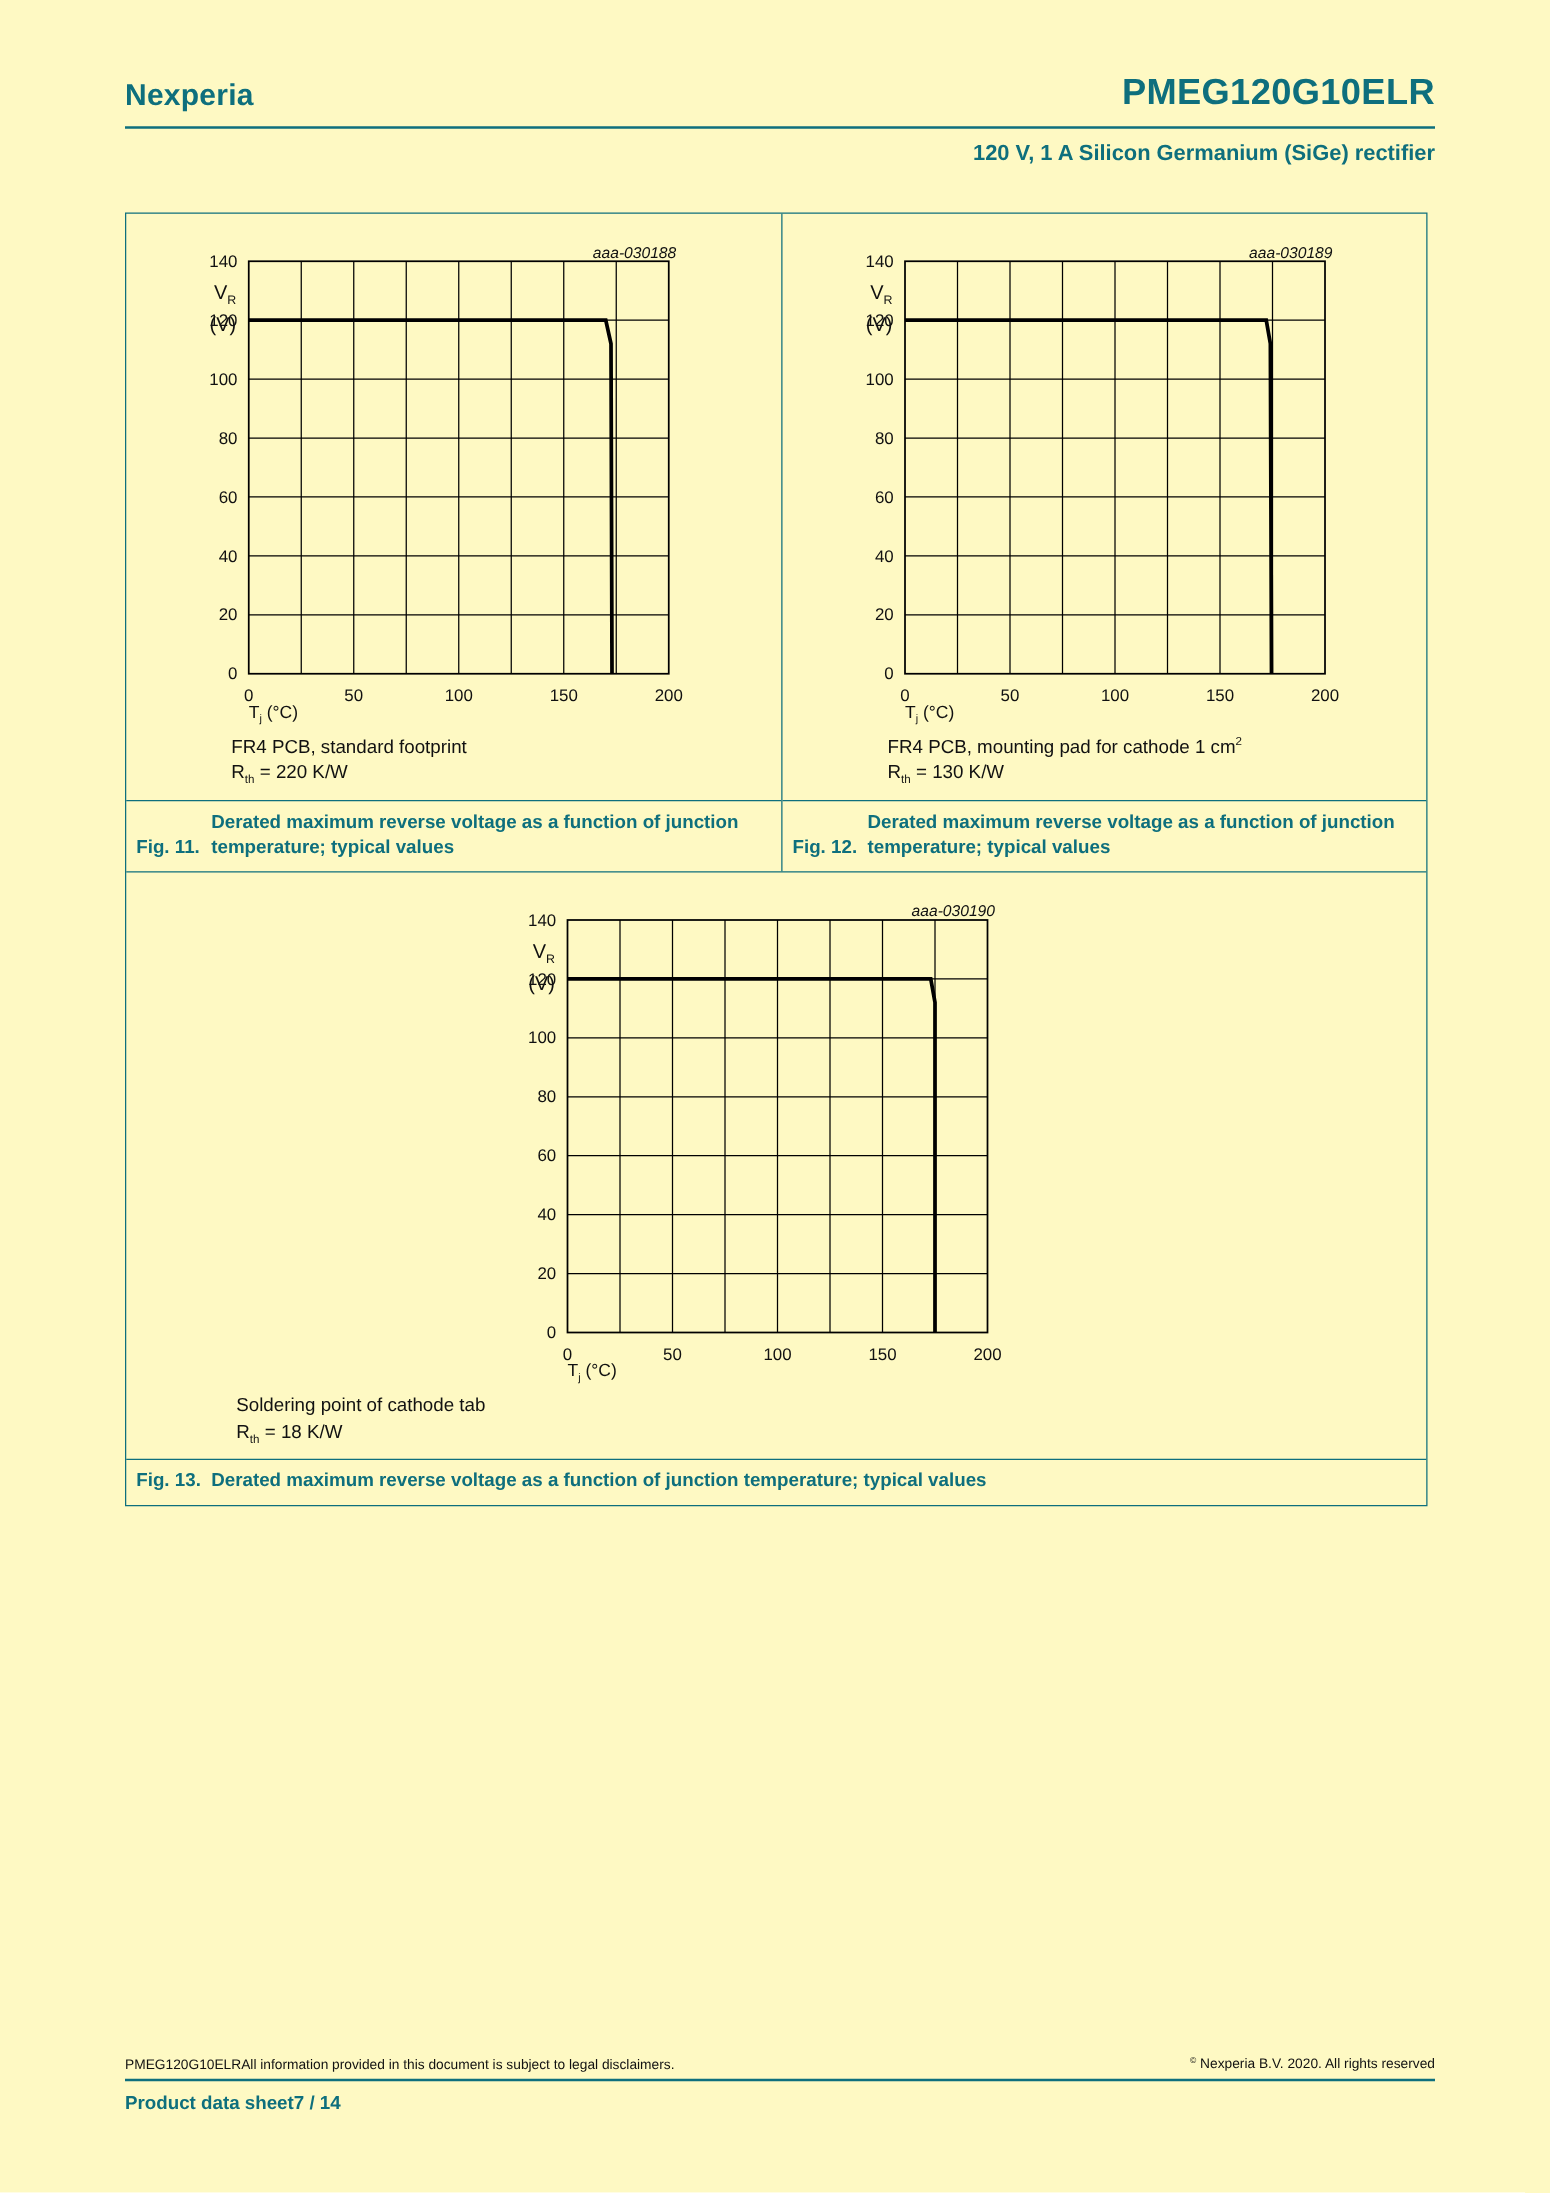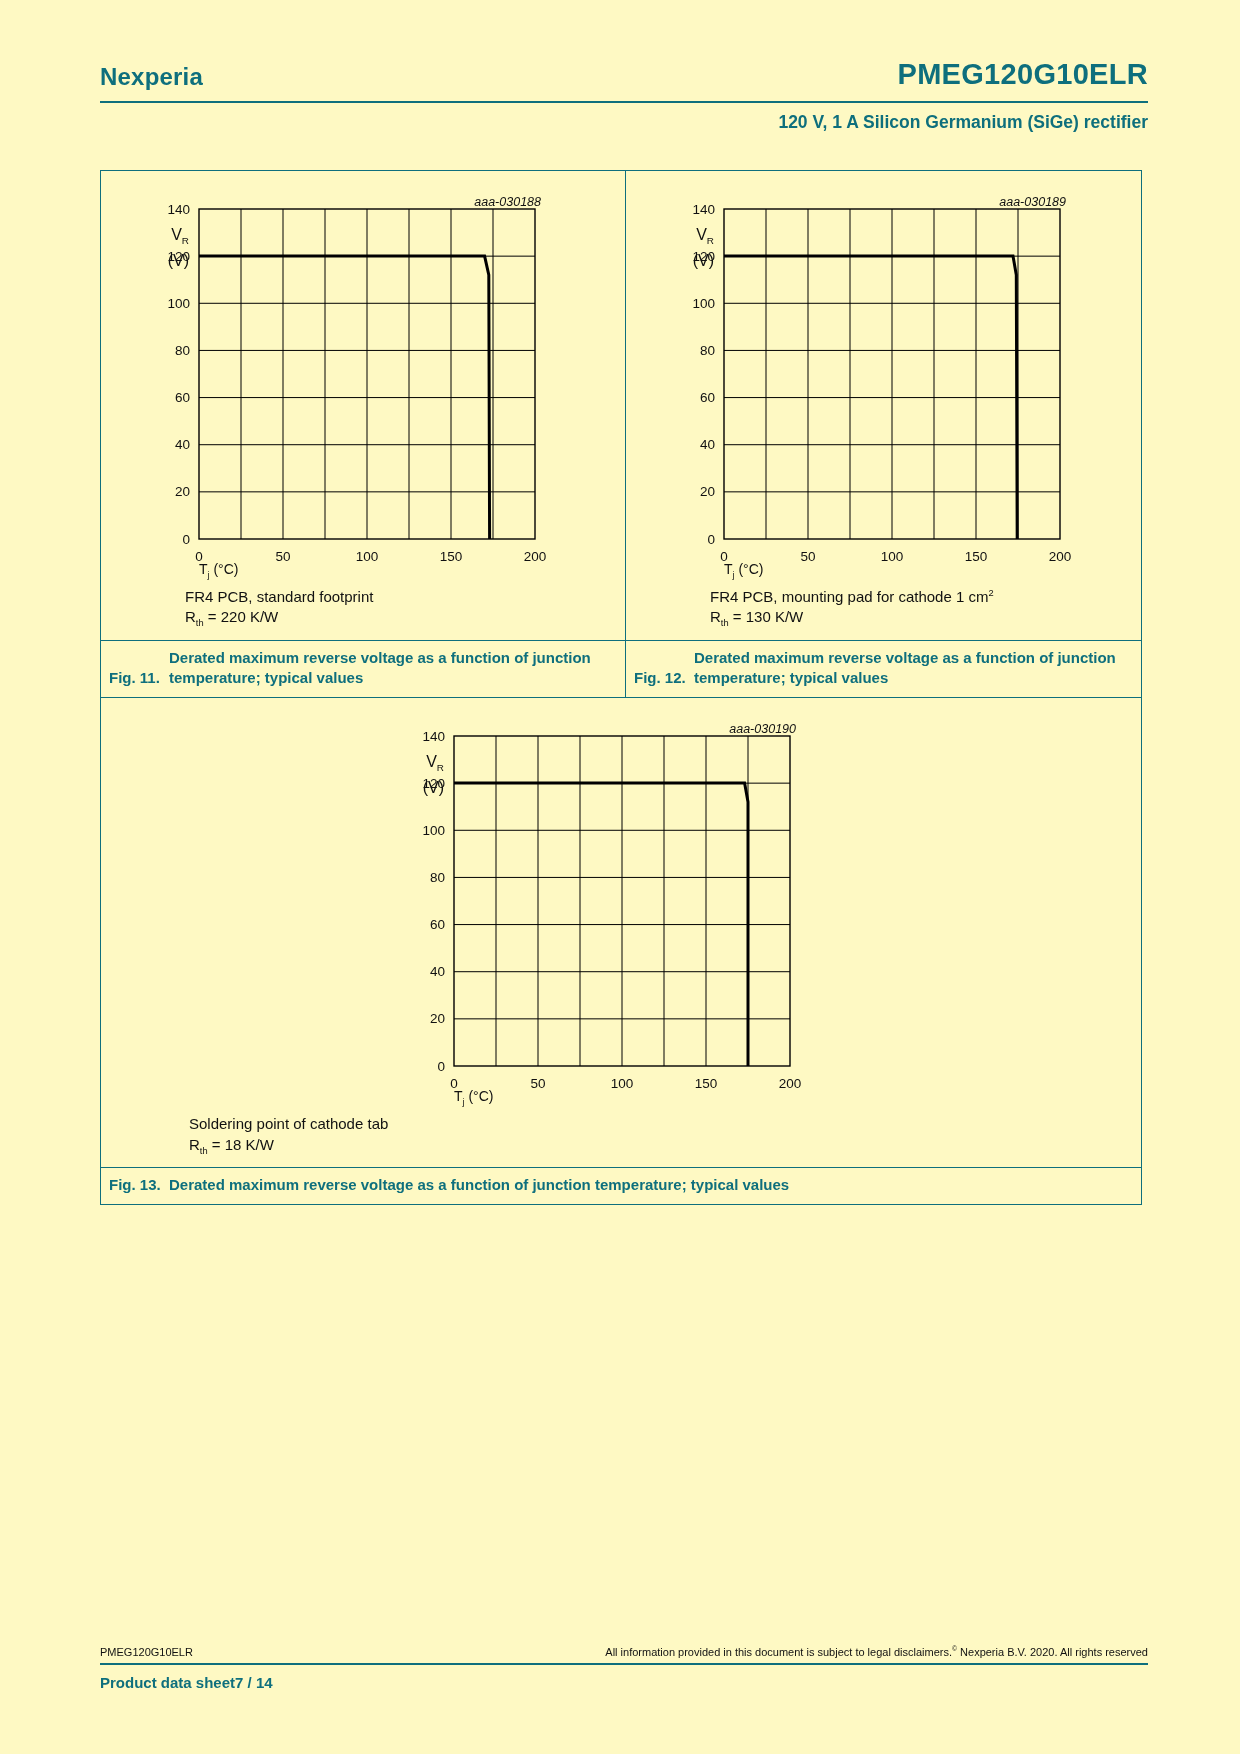--- a/index.html
+++ b/index.html
@@ -34,21 +34,21 @@
   .full .notes{margin-left:88px;}
 
   .figcap{margin-top:auto;border-top:1.4px solid var(--accent);display:flex;
           padding:7px 10px 9px 8px;color:var(--accent);font-weight:bold;font-size:15px;line-height:1.35;align-items:flex-end;}
   .figno{flex:0 0 60px;}
   .figtext{flex:1;}
 
   
   .footer{position:absolute;left:100px;right:92px;top:1645px;}
   .footer-row1{display:flex;justify-content:space-between;align-items:baseline;font-size:11px;color:#111;}
-  .footer-row1 .fcenter{flex:1;text-align:right;}
+  .footer-row1 .fcenter{flex:1;text-align:left;}
   .footer-row1 .fleft,.footer-row1 .fright{white-space:nowrap;}
   .footer-rule{margin-top:5px;border-top:2.5px solid var(--accent);}
   .footer-row2{margin-top:9px;display:flex;justify-content:flex-start;align-items:baseline;
                font-size:15px;font-weight:bold;color:var(--accent);}
   .footer-row2 .fcenter{flex:1;text-align:center;}
 </style>
 </head>
 <body>
 
 <div class="page">

